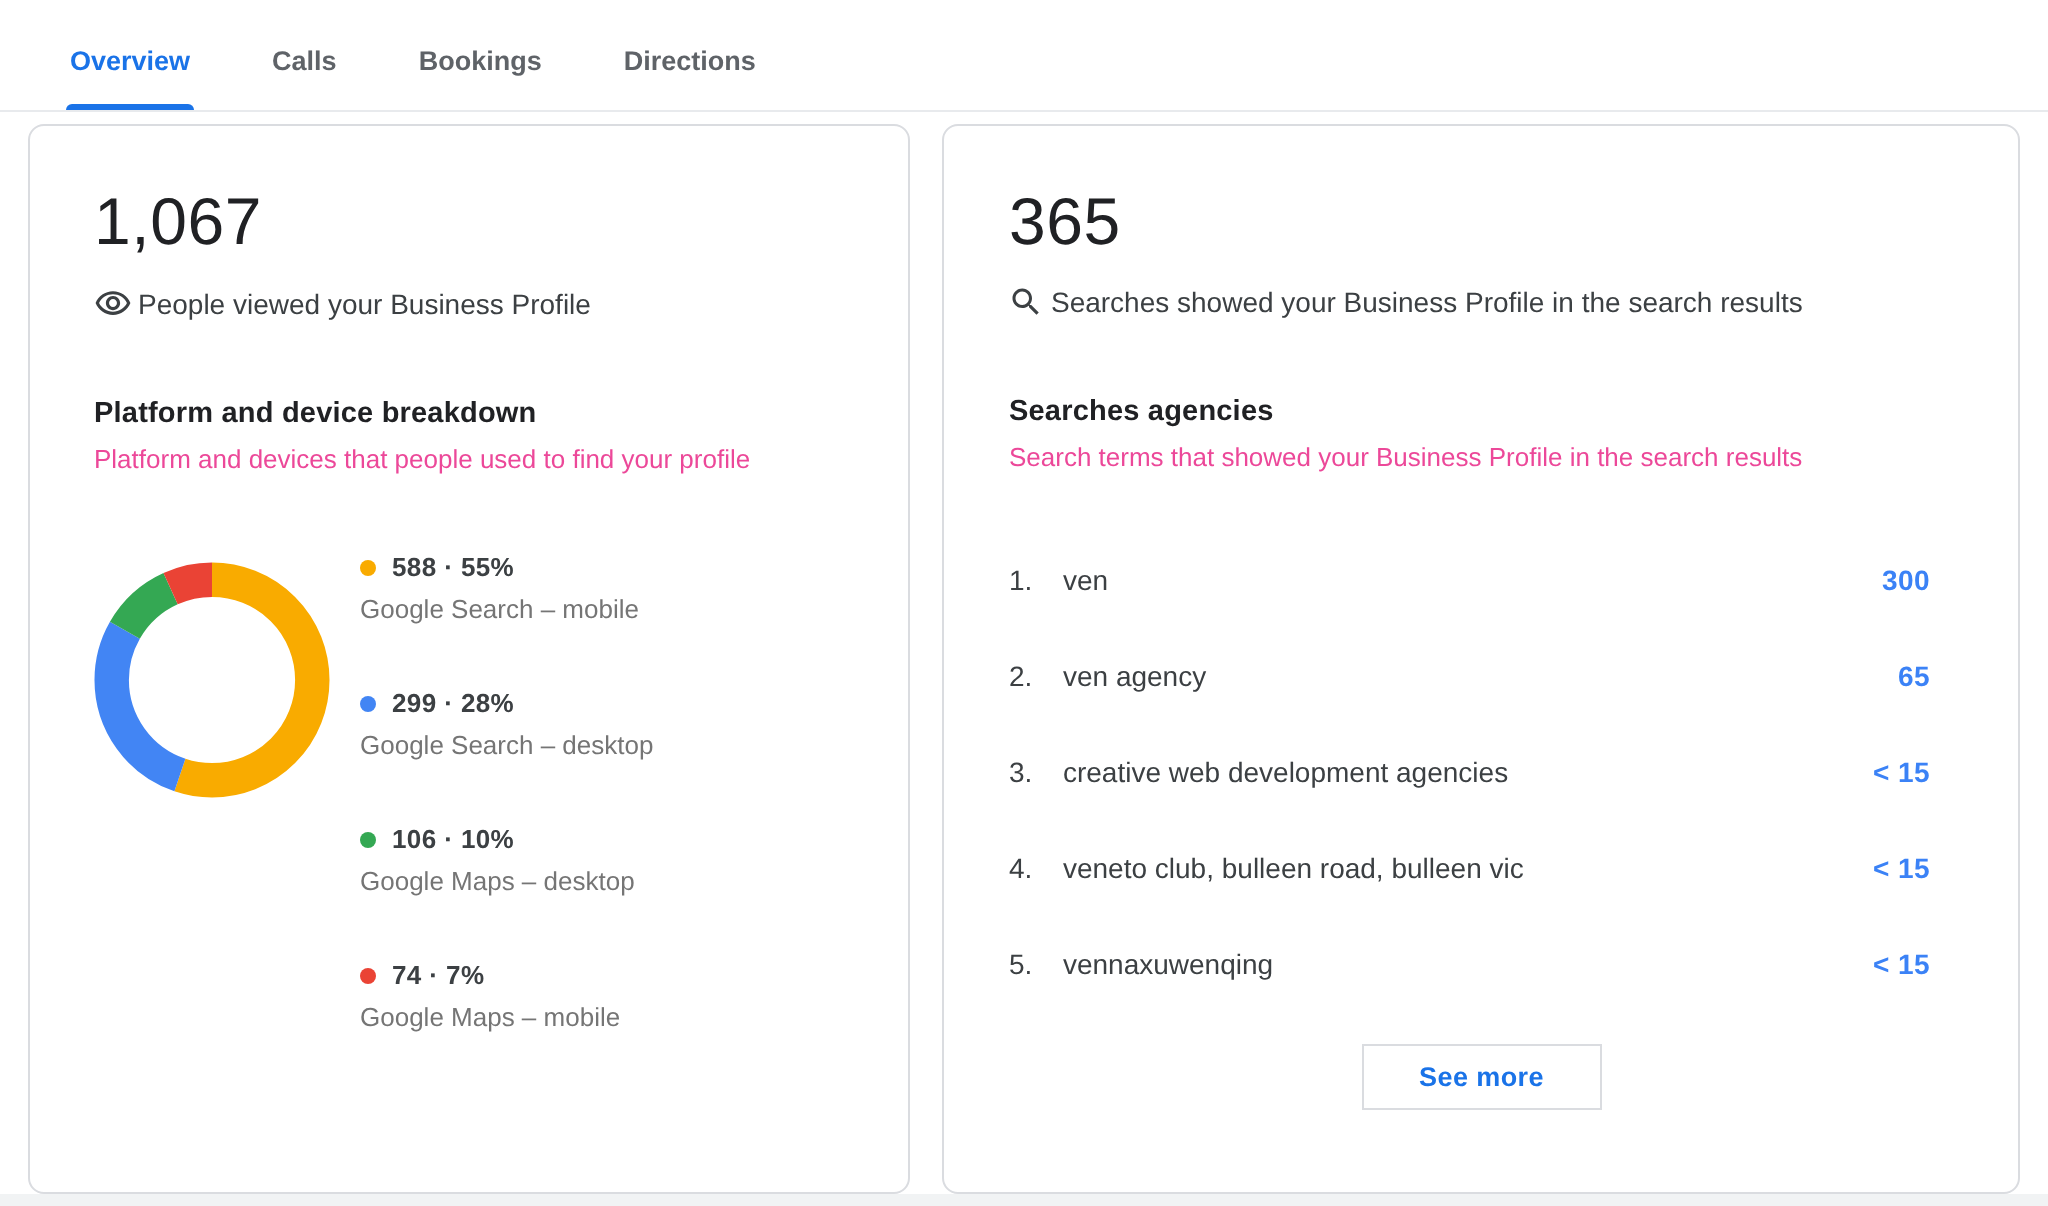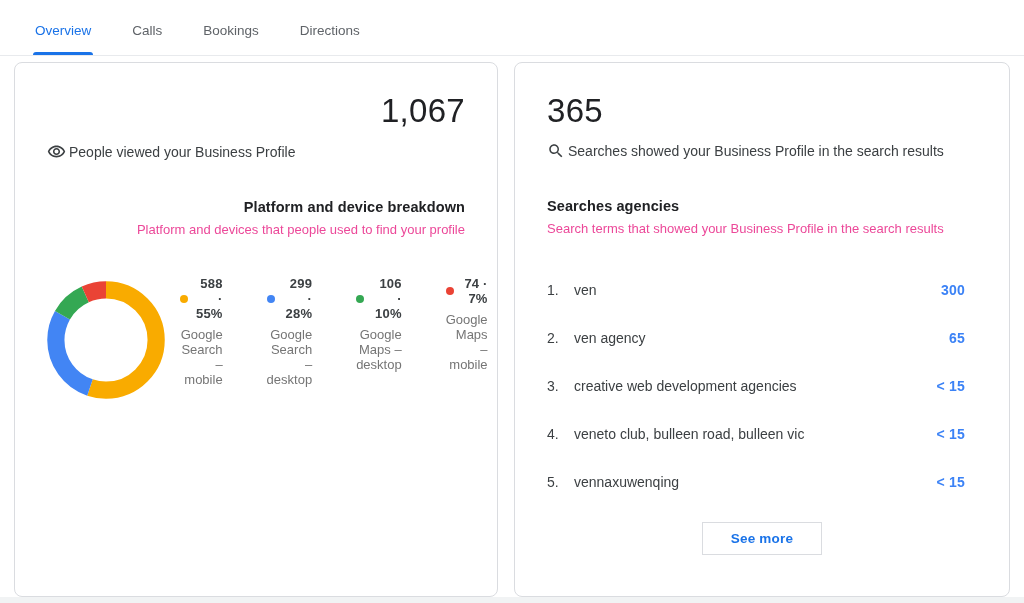--- a/index.html
+++ b/index.html
@@ -16,21 +16,21 @@
   .tabbar {
     display: flex;
     align-items: flex-end;
     gap: 37px;
     padding: 0 33px;
     height: 56px;
     border-bottom: 1px solid #e8eaed;
   }
   .tab {
     font-size: 13.5px;
-    font-weight: 400;
+    font-weight: 700;
     color: #5f6368;
     padding: 0 2px 17px 2px;
     cursor: pointer;
     position: relative;
     white-space: nowrap;
   }
   .tab.active { color: #1a73e8; }
   .tab.active::after {
     content: "";
     position: absolute;
@@ -47,21 +47,21 @@
     padding: 6px 14px 0 14px;
     align-items: flex-start;
   }
   .card {
     background: #fff;
     border: 1px solid #dadce0;
     border-radius: 8px;
     height: 535px;
     padding: 27px 32px;
   }
-  .card-left  { width: 484px; text-align: right; }
+  .card-left  { width: 484px; }
   .card-right { width: 592px; position: relative; }
 
   .big-number {
     font-size: 33px;
     font-weight: 400;
     color: #202124;
     letter-spacing: 0.3px;
     margin-top: 2px;
   }
   .caption-row {
@@ -87,21 +87,21 @@
     color: #ec4899;
   }
 
   
   .chart-row {
     margin-top: 38px;
     display: flex;
     gap: 15px;
   }
   .donut-wrap { width: 118px; height: 118px; margin-top: 6px; flex: 0 0 auto; }
-  .legend { display: flex; flex-direction: row; gap: 44px; padding-top: 1px; }
+  .legend { display: flex; flex-direction: column; gap: 32px; padding-top: 1px; }
   .legend-item {}
   .legend-value-row {
     display: flex;
     align-items: center;
     gap: 8px;
     font-size: 13px;
     font-weight: 700;
     color: #3c4043;
     letter-spacing: 0.2px;
   }

